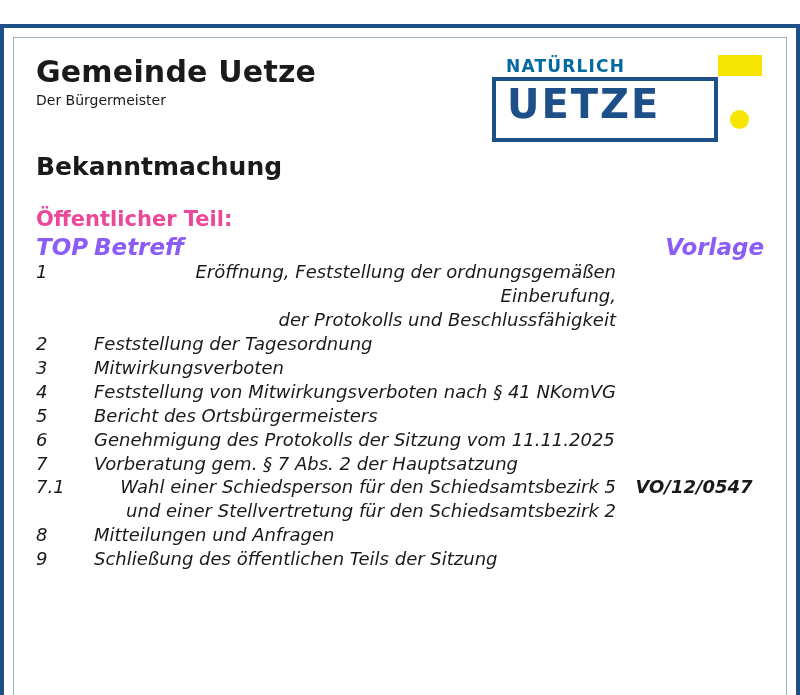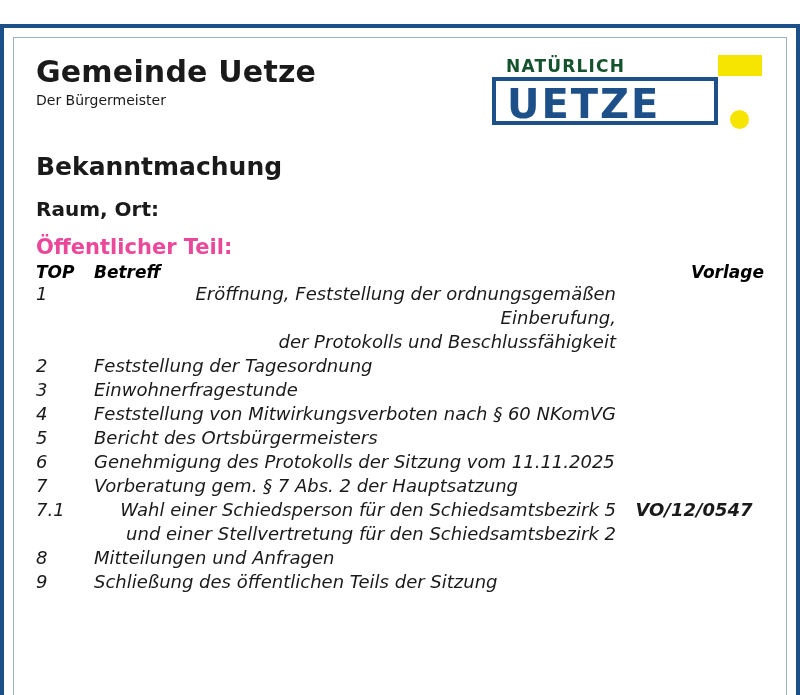--- a/index.html
+++ b/index.html
@@ -75,37 +75,37 @@
     top: 0;
     width: 270px;
     height: 22px;
   }
   .logo-natuerlich {
     position: absolute;
     left: 14px;
     top: 1px;
     font-size: 17px;
     font-weight: bold;
-    color: #14532d;
+    color: #0369a1;
     letter-spacing: 1.2px;
   }
   .logo-yellowbar {
     position: absolute;
     right: 0;
     top: 0;
     width: 44px;
     height: 21px;
     background: #f6e500;
   }
   .logo-box {
     position: absolute;
     left: 0;
     top: 22px;
     width: 226px;
-    height: 48px;
+    height: 65px;
     border: 4px solid #1d4f89;
     box-sizing: border-box;
     background: #ffffff;
   }
   .logo-uetze {
     position: absolute;
     left: 11px;
     top: 1px;
     font-size: 40px;
     font-weight: bold;
@@ -171,24 +171,24 @@
   table.agenda th,
   table.agenda td {
     padding: 0;
     vertical-align: top;
   }
   .col-top { width: 58px; }
   .col-subject { width: auto; }
   .col-vorlage { width: 140px; }
 
   thead th {
-    font-size: 17px;
+    font-size: 23px;
     font-weight: bold;
     font-style: italic;
-    color: #000000;
+    color: #8b5cf6;
     text-align: left;
     padding-bottom: 7px;
   }
   thead th.right { text-align: right; }
 
   tbody td {
     font-size: 18px;
     font-style: italic;
     color: #1a1a1a;
     line-height: 1.33;
@@ -225,21 +225,20 @@
           <div class="logo-dot"></div>
         </div>
       </div>
 
       <div class="title-block">
         <div class="title-line">Bekanntmachung</div>
       </div>
 
       <div class="meta">
         <div class="meta-row">
-          <div class="meta-label">Raum, Ort:</div>
         </div>
       </div>
 
       <div class="section-title">Öffentlicher Teil:</div>
 
       <table class="agenda">
         <colgroup>
           <col class="col-top">
           <col class="col-subject">
           <col class="col-vorlage">
@@ -260,26 +259,26 @@
             </td>
             <td class="vorlage-cell"></td>
           </tr>
           <tr>
             <td class="top-cell">2</td>
             <td class="subject-cell">Feststellung der Tagesordnung</td>
             <td class="vorlage-cell"></td>
           </tr>
           <tr>
             <td class="top-cell">3</td>
-            <td class="subject-cell">Einwohnerfragestunde</td>
+            <td class="subject-cell">Mitwirkungsverboten</td>
             <td class="vorlage-cell"></td>
           </tr>
           <tr>
             <td class="top-cell">4</td>
-            <td class="subject-cell">Feststellung von Mitwirkungsverboten nach § 60 NKomVG</td>
+            <td class="subject-cell">Feststellung von Mitwirkungsverboten nach § 41 NKomVG</td>
             <td class="vorlage-cell"></td>
           </tr>
           <tr>
             <td class="top-cell">5</td>
             <td class="subject-cell">Bericht des Ortsbürgermeisters</td>
             <td class="vorlage-cell"></td>
           </tr>
           <tr>
             <td class="top-cell">6</td>
             <td class="subject-cell">Genehmigung des Protokolls der Sitzung vom 11.11.2025</td>

